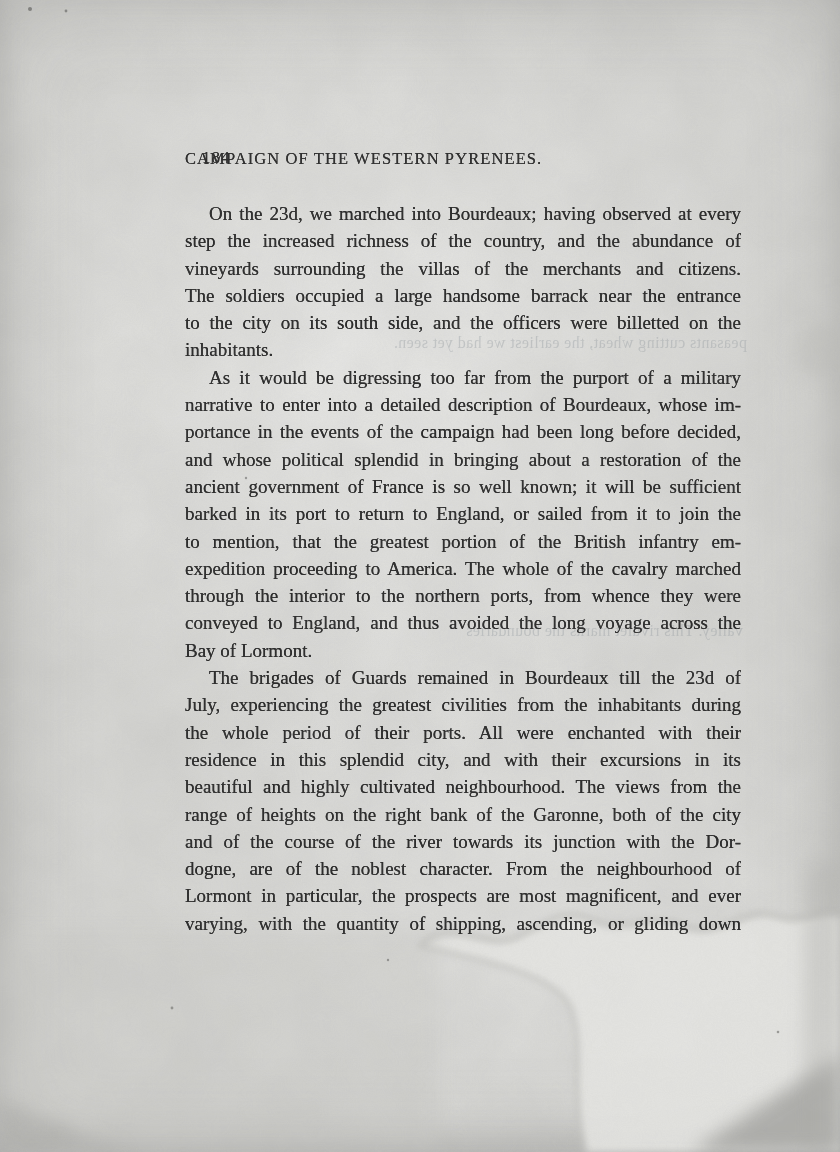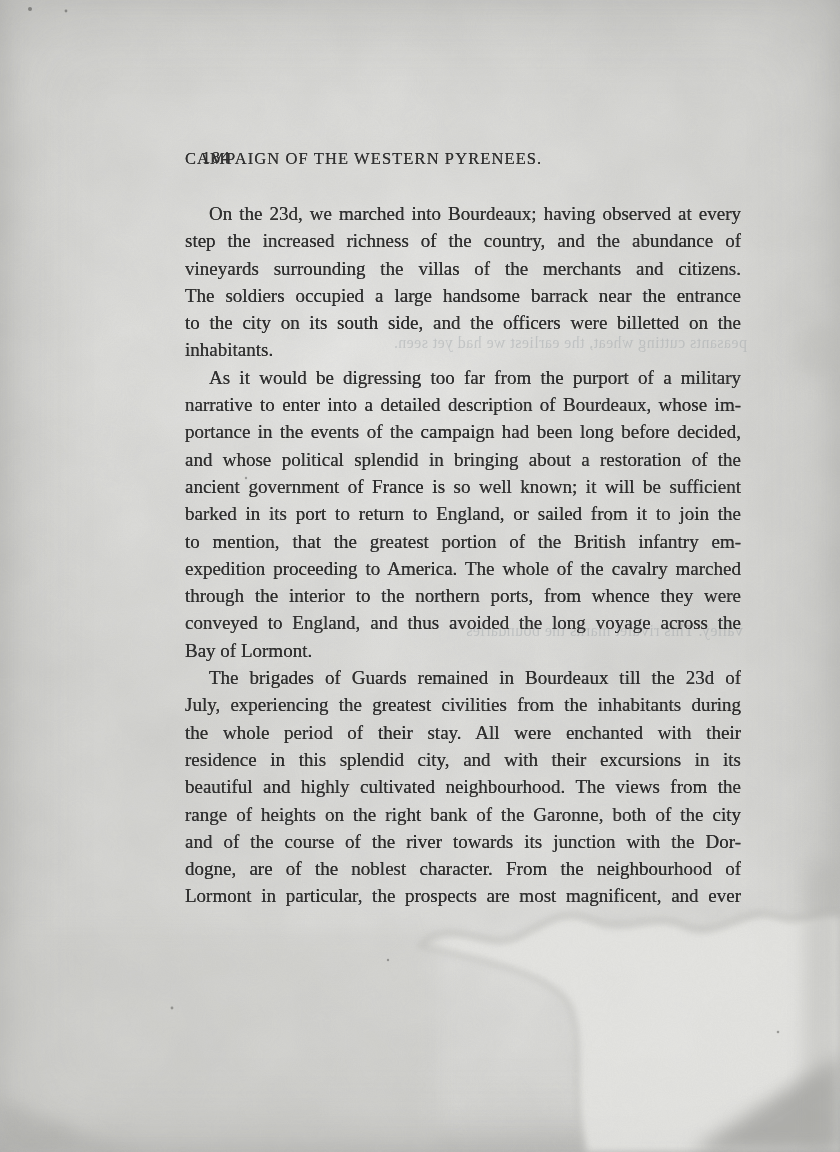--- a/index.html
+++ b/index.html
@@ -134,27 +134,28 @@
       <div class="ln">barked in its port to return to England, or sailed from it to join the</div>
       <div class="ln">to mention, that the greatest portion of the British infantry em-</div>
       <div class="ln">expedition proceeding to America. The whole of the cavalry marched</div>
       <div class="ln">through the interior to the northern ports, from whence they were</div>
       <div class="ln">conveyed to England, and thus avoided the long voyage across the</div>
       <div class="ln ln-end">Bay of Lormont.</div>
     </div>
     <div>
       <div class="ln ln-first">The brigades of Guards remained in Bourdeaux till the 23d of</div>
       <div class="ln">July, experiencing the greatest civilities from the inhabitants during</div>
-      <div class="ln">the whole period of their stay. All were enchanted with their</div>
+      <div class="ln">the whole period of their ports. All were enchanted with their</div>
       <div class="ln">residence in this splendid city, and with their excursions in its</div>
       <div class="ln">beautiful and highly cultivated neighbourhood. The views from the</div>
       <div class="ln">range of heights on the right bank of the Garonne, both of the city</div>
       <div class="ln">and of the course of the river towards its junction with the Dor-</div>
       <div class="ln">dogne, are of the noblest character. From the neighbourhood of</div>
       <div class="ln">Lormont in particular, the prospects are most magnificent, and ever</div>
+      <div class="ln">varying, with the quantity of shipping, ascending, or gliding down</div>
     </div>
   </div>
 
   <svg class="layer grain-layer" width="840" height="1152">
     <defs>
       <filter id="grainF">
         <feTurbulence type="fractalNoise" baseFrequency="0.8" numOctaves="2" seed="7"></feTurbulence>
         <feColorMatrix type="matrix" values="0 0 0 0 0.42  0 0 0 0 0.42  0 0 0 0 0.41  0 0 0 0.55 0"></feColorMatrix>
       </filter>
       <filter id="blotchF2">

